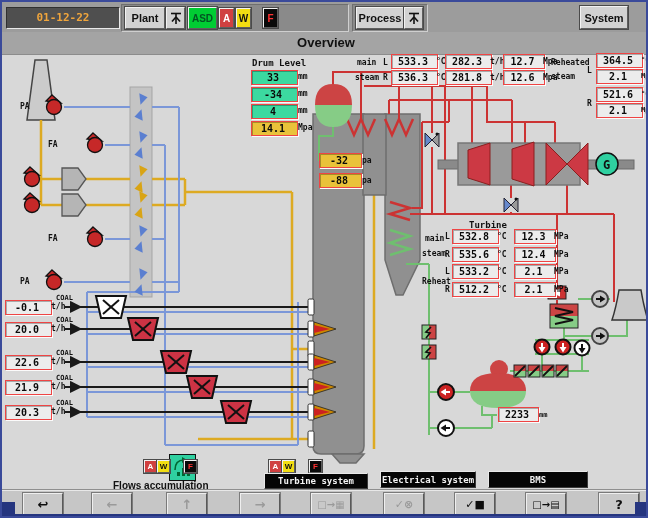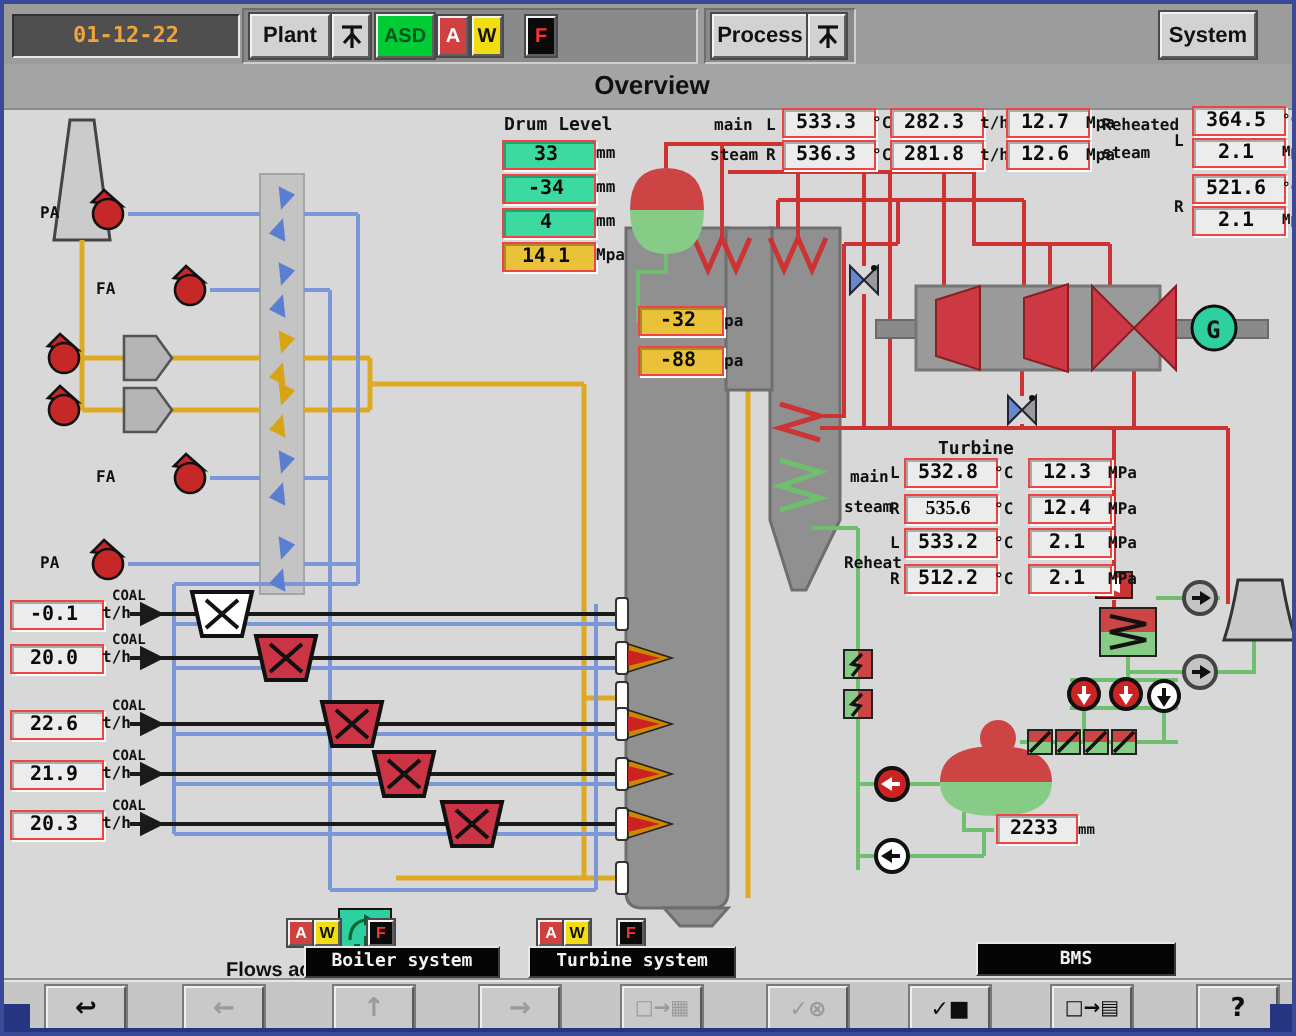--- a/index.html
+++ b/index.html
@@ -397,21 +397,21 @@
 
   <div class="lbl9" style="left:467px;top:218px;">Turbine</div>
   <div class="lbl" style="left:423px;top:232px;">main</div>
   <div class="lbl" style="left:420px;top:247px;">steam</div>
   <div class="lbl" style="left:443px;top:230px;">L</div>
   <div class="vbox" style="left:450px;top:227px;width:42px;">532.8</div>
   <div class="lbl" style="left:495px;top:230px;">°C</div>
   <div class="vbox" style="left:512px;top:227px;width:37px;">12.3</div>
   <div class="lbl" style="left:552px;top:230px;">MPa</div>
   <div class="lbl" style="left:443px;top:248px;">R</div>
-  <div class="vbox" style="left:450px;top:245px;width:42px;font-family:Liberation Serif, serif;">535.6</div>
+  <div class="vbox" style="left:450px;top:245px;width:42px;">535.6</div>
   <div class="lbl" style="left:495px;top:248px;">°C</div>
   <div class="vbox" style="left:512px;top:245px;width:37px;">12.4</div>
   <div class="lbl" style="left:552px;top:248px;">MPa</div>
   <div class="lbl" style="left:420px;top:275px;">Reheat</div>
   <div class="lbl" style="left:443px;top:265px;">L</div>
   <div class="vbox" style="left:450px;top:262px;width:42px;">533.2</div>
   <div class="lbl" style="left:495px;top:265px;">°C</div>
   <div class="vbox" style="left:512px;top:262px;width:37px;">2.1</div>
   <div class="lbl" style="left:552px;top:265px;">MPa</div>
   <div class="lbl" style="left:443px;top:283px;">R</div>
@@ -453,27 +453,27 @@
       <rect x="12" y="13" width="3" height="8" fill="#063"></rect>
       <rect x="17" y="10" width="3" height="11" fill="#063"></rect>
       <rect x="7" y="17" width="3" height="4" fill="#063"></rect>
     </svg>
   </div>
   <div class="lbl9" style="left:111px;top:478px;font-size:10px;font-family:'Liberation Sans',sans-serif;">Flows accumulation</div>
 
   <div class="chip" style="left:142px;top:458px;width:11px;height:11px;background:#d04040;color:#fff;font-size:8px;">A</div>
   <div class="chip" style="left:155px;top:458px;width:11px;height:11px;background:#f2dd12;color:#111;font-size:8px;">W</div>
   <div class="chip" style="left:182px;top:458px;width:11px;height:11px;background:#0a0a0a;color:#f33;font-size:8px;">F</div>
-  <div class="navbtn" style="left:150px;top:471px;width:96px;height:14px;">Boiler system</div>
 
   <div class="chip" style="left:267px;top:458px;width:11px;height:11px;background:#d04040;color:#fff;font-size:8px;">A</div>
   <div class="chip" style="left:280px;top:458px;width:11px;height:11px;background:#f2dd12;color:#111;font-size:8px;">W</div>
   <div class="chip" style="left:307px;top:458px;width:11px;height:11px;background:#0a0a0a;color:#f33;font-size:8px;">F</div>
   <div class="navbtn" style="left:262px;top:471px;width:102px;height:14px;">Turbine system</div>
 
+  <div class="navbtn" style="left:378px;top:469px;width:94px;height:15px;">Electrical system</div>
   <div class="navbtn" style="left:486px;top:469px;width:98px;height:15px;">BMS</div>
 
   <div id="toolbar">
     <div class="tbtn en" style="left:21px;">↩</div>
     <div class="tbtn dis" style="left:90px;">←</div>
     <div class="tbtn dis" style="left:165px;">↑</div>
     <div class="tbtn dis" style="left:238px;">→</div>
     <div class="tbtn dis" style="left:309px;font-size:10px;">□→▦</div>
     <div class="tbtn dis" style="left:382px;font-size:11px;">✓⊗</div>
     <div class="tbtn en" style="left:453px;font-size:11px;">✓■</div>

